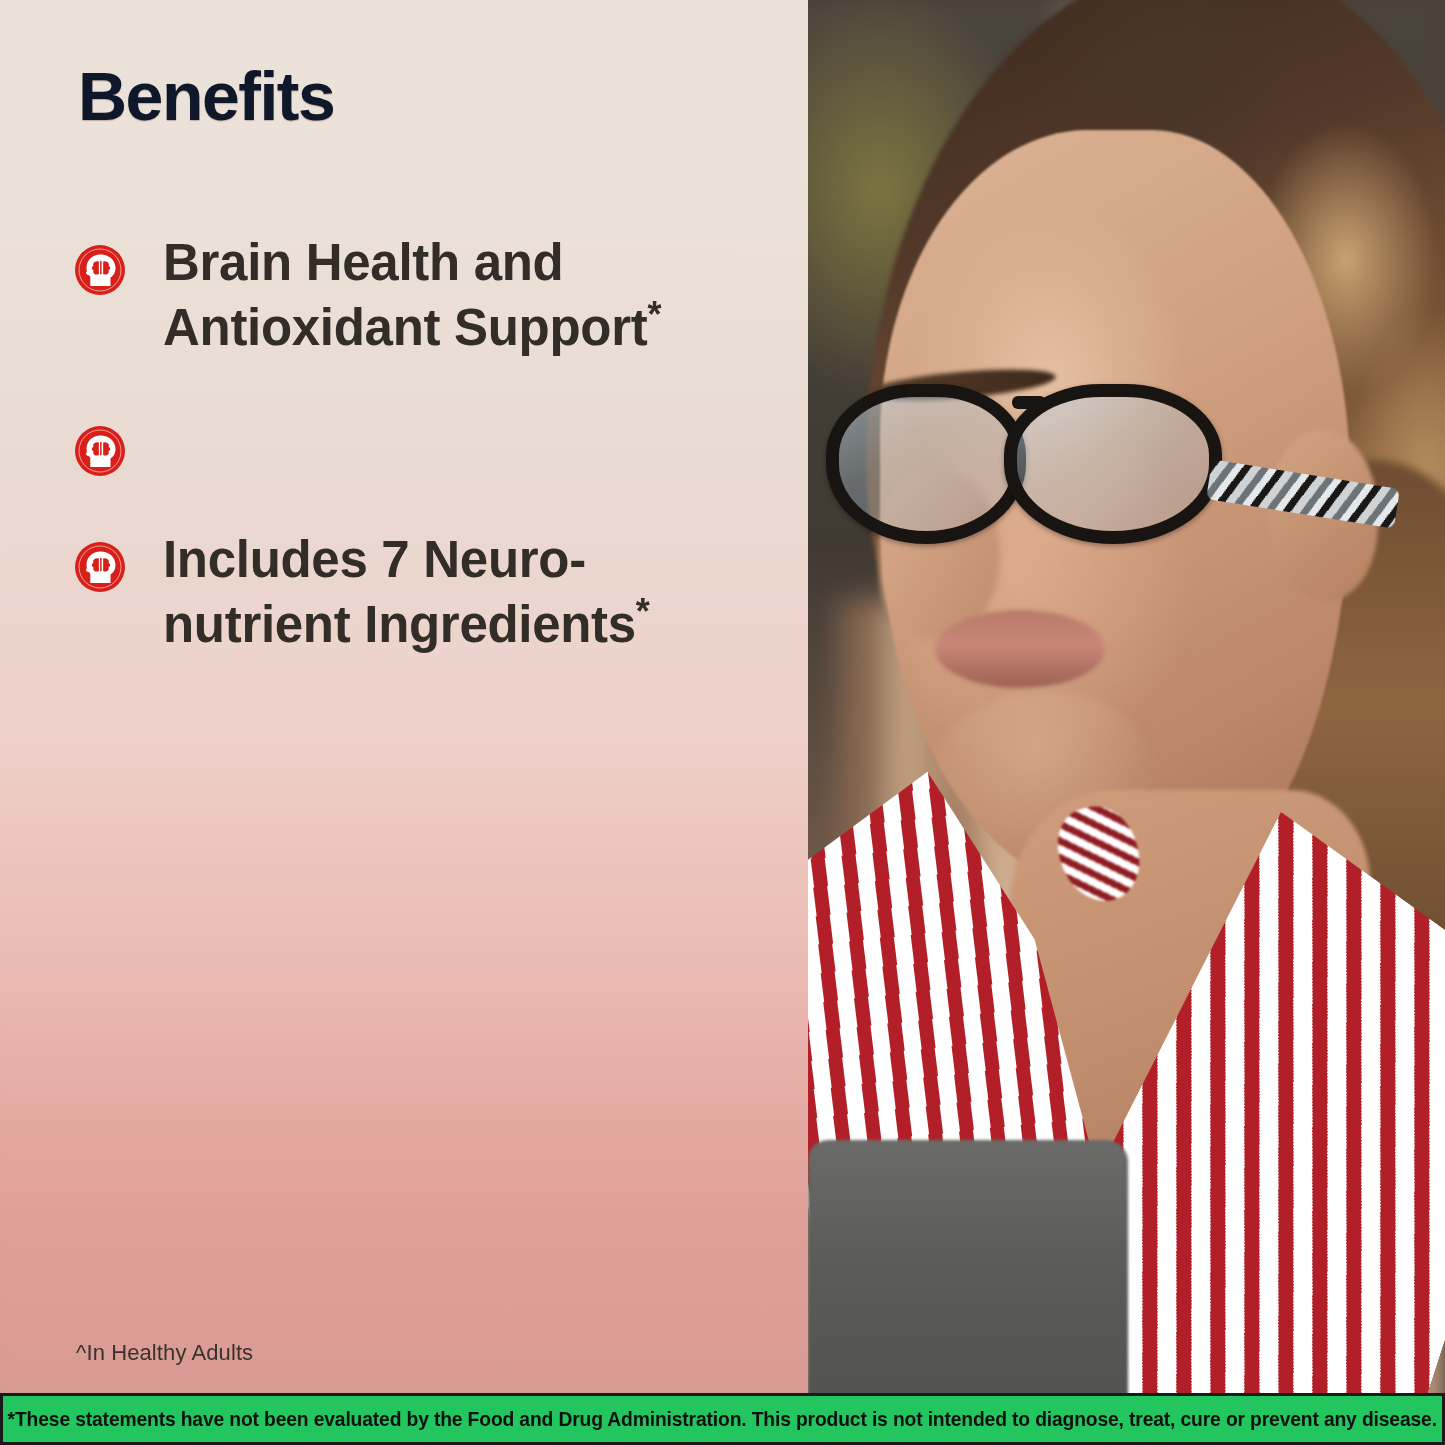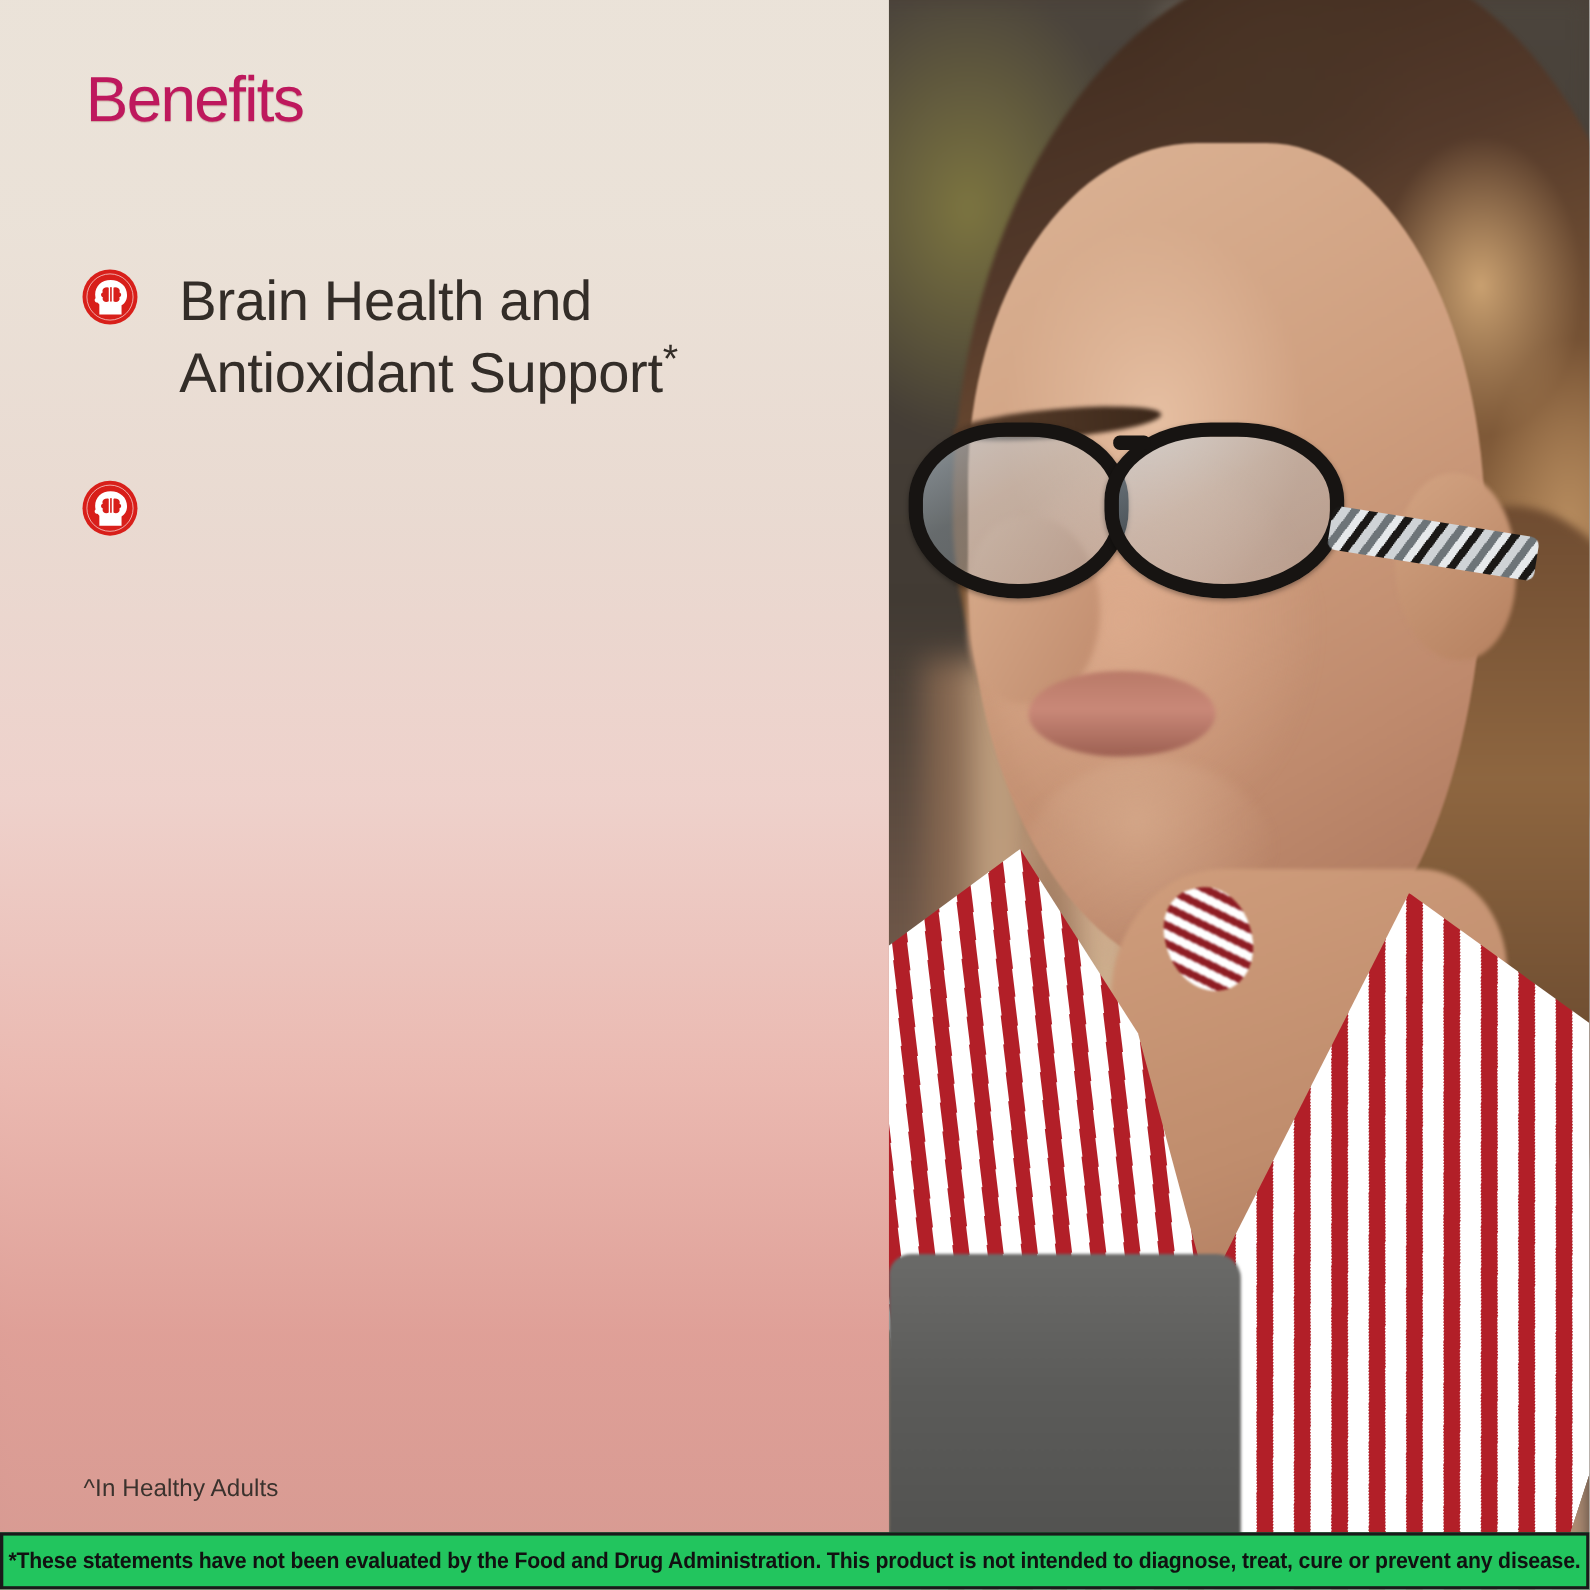--- a/index.html
+++ b/index.html
@@ -198,22 +198,22 @@
     opacity:.82;
   }
 
   
   .content {
     position:absolute; left:0; top:0; width:808px; height:1445px;
   }
 
   .title {
     position:absolute; left:78px; top:62px;
-    font-size:58px; font-weight:400; letter-spacing:-1.5px;
-    color:#be185d;
+    font-size:68px; font-weight:700; letter-spacing:-1.5px;
+    color:#0f172a;
     text-shadow:0 1px 1px rgba(120,20,15,.28);
     line-height:1;
   }
 
   .bullets {
     position:absolute; left:74px; top:230px; width:660px;
   }
   .bullet {
     position:relative;
     display:flex;
@@ -223,25 +223,24 @@
   .bullet-icon {
     flex:0 0 auto;
     width:52px; height:52px;
     margin-top:14px;
     position:relative;
   }
   .bullet-text {
     margin-left:37px;
     font-size:51px;
     line-height:1.28;
-    font-weight:400;
+    font-weight:700;
     color:#332d28;
     letter-spacing:-.3px;
     max-width:520px;
-    margin-top:11px;
   }
   .bullet-text .sup {
     font-size:36px;
     vertical-align:super;
     line-height:0;
     letter-spacing:0;
   }
 
   .footnote {
     position:absolute; left:76px; top:1340px;
@@ -341,20 +340,36 @@
             <path d="M14.5 26.5 C12.6 26.9 11.6 28.2 12.2 29.6 C12.7 30.8 14 31.3 15.4 31 Z" fill="#ffffff"></path>
             <g fill="#d81f1a">
               <path d="M23.5 17.2 c-2.6 0 -4.4 1.4 -4.4 3.2 c0 .5 .15 .95 .4 1.3 c-1 .45 -1.65 1.3 -1.65 2.3 c0 1.05 .7 1.95 1.8 2.35 c-.25 .4 -.4 .85 -.4 1.35 c0 1.6 1.5 2.85 3.4 2.85 c.85 0 1.6 -.25 2.2 -.65 l0 -12.25 c-.4 -.3 -.85 -.45 -1.35 -.45 Z"></path>
               <path d="M30.5 17.2 c2.6 0 4.4 1.4 4.4 3.2 c0 .5 -.15 .95 -.4 1.3 c1 .45 1.65 1.3 1.65 2.3 c0 1.05 -.7 1.95 -1.8 2.35 c.25 .4 .4 .85 .4 1.35 c0 1.6 -1.5 2.85 -3.4 2.85 c-.85 0 -1.6 -.25 -2.2 -.65 l0 -12.25 c.4 -.3 .85 -.45 1.35 -.45 Z"></path>
               <rect x="26.1" y="16.8" width="1.5" height="13.6" rx=".7"></rect>
             </g>
           </svg>
         </div>
       </div>
 
+      <div class="bullet">
+        <div class="bullet-icon">
+          <svg viewBox="0 0 52 52" width="52" height="52" aria-hidden="true">
+            <circle cx="26" cy="26" r="25" fill="#d81f1a"></circle>
+            <circle cx="26" cy="26" r="21" fill="#d81f1a" stroke="#ffffff" stroke-width="0.6" opacity="0.95"></circle>
+            <path d="M36.5 42 L36.5 33.5 C40 31.5 41.5 28 41.5 24.3 C41.5 16 35 10.5 26.5 10.5 C18.5 10.5 12.5 16 12.5 23.8 C12.5 27.6 13.9 30.6 16.3 32.8 L16.3 42 Z" fill="#ffffff"></path>
+            <path d="M14.5 26.5 C12.6 26.9 11.6 28.2 12.2 29.6 C12.7 30.8 14 31.3 15.4 31 Z" fill="#ffffff"></path>
+            <g fill="#d81f1a">
+              <path d="M23.5 17.2 c-2.6 0 -4.4 1.4 -4.4 3.2 c0 .5 .15 .95 .4 1.3 c-1 .45 -1.65 1.3 -1.65 2.3 c0 1.05 .7 1.95 1.8 2.35 c-.25 .4 -.4 .85 -.4 1.35 c0 1.6 1.5 2.85 3.4 2.85 c.85 0 1.6 -.25 2.2 -.65 l0 -12.25 c-.4 -.3 -.85 -.45 -1.35 -.45 Z"></path>
+              <path d="M30.5 17.2 c2.6 0 4.4 1.4 4.4 3.2 c0 .5 -.15 .95 -.4 1.3 c1 .45 1.65 1.3 1.65 2.3 c0 1.05 -.7 1.95 -1.8 2.35 c.25 .4 .4 .85 .4 1.35 c0 1.6 -1.5 2.85 -3.4 2.85 c-.85 0 -1.6 -.25 -2.2 -.65 l0 -12.25 c.4 -.3 .85 -.45 1.35 -.45 Z"></path>
+              <rect x="26.1" y="16.8" width="1.5" height="13.6" rx=".7"></rect>
+            </g>
+          </svg>
+        </div>
+        <div class="bullet-text"><span>Includes 7 Neuro-nutrient Ingredients</span><span class="sup">*</span></div>
+      </div>
 
     </div>
 
     <div class="footnote">^In Healthy Adults</div>
   </div>
 
   <div class="disclaimer">
     <div class="disclaimer-text">*These statements have not been evaluated by the Food and Drug Administration. This product is not intended to diagnose, treat, cure or prevent any disease.</div>
   </div>
 

